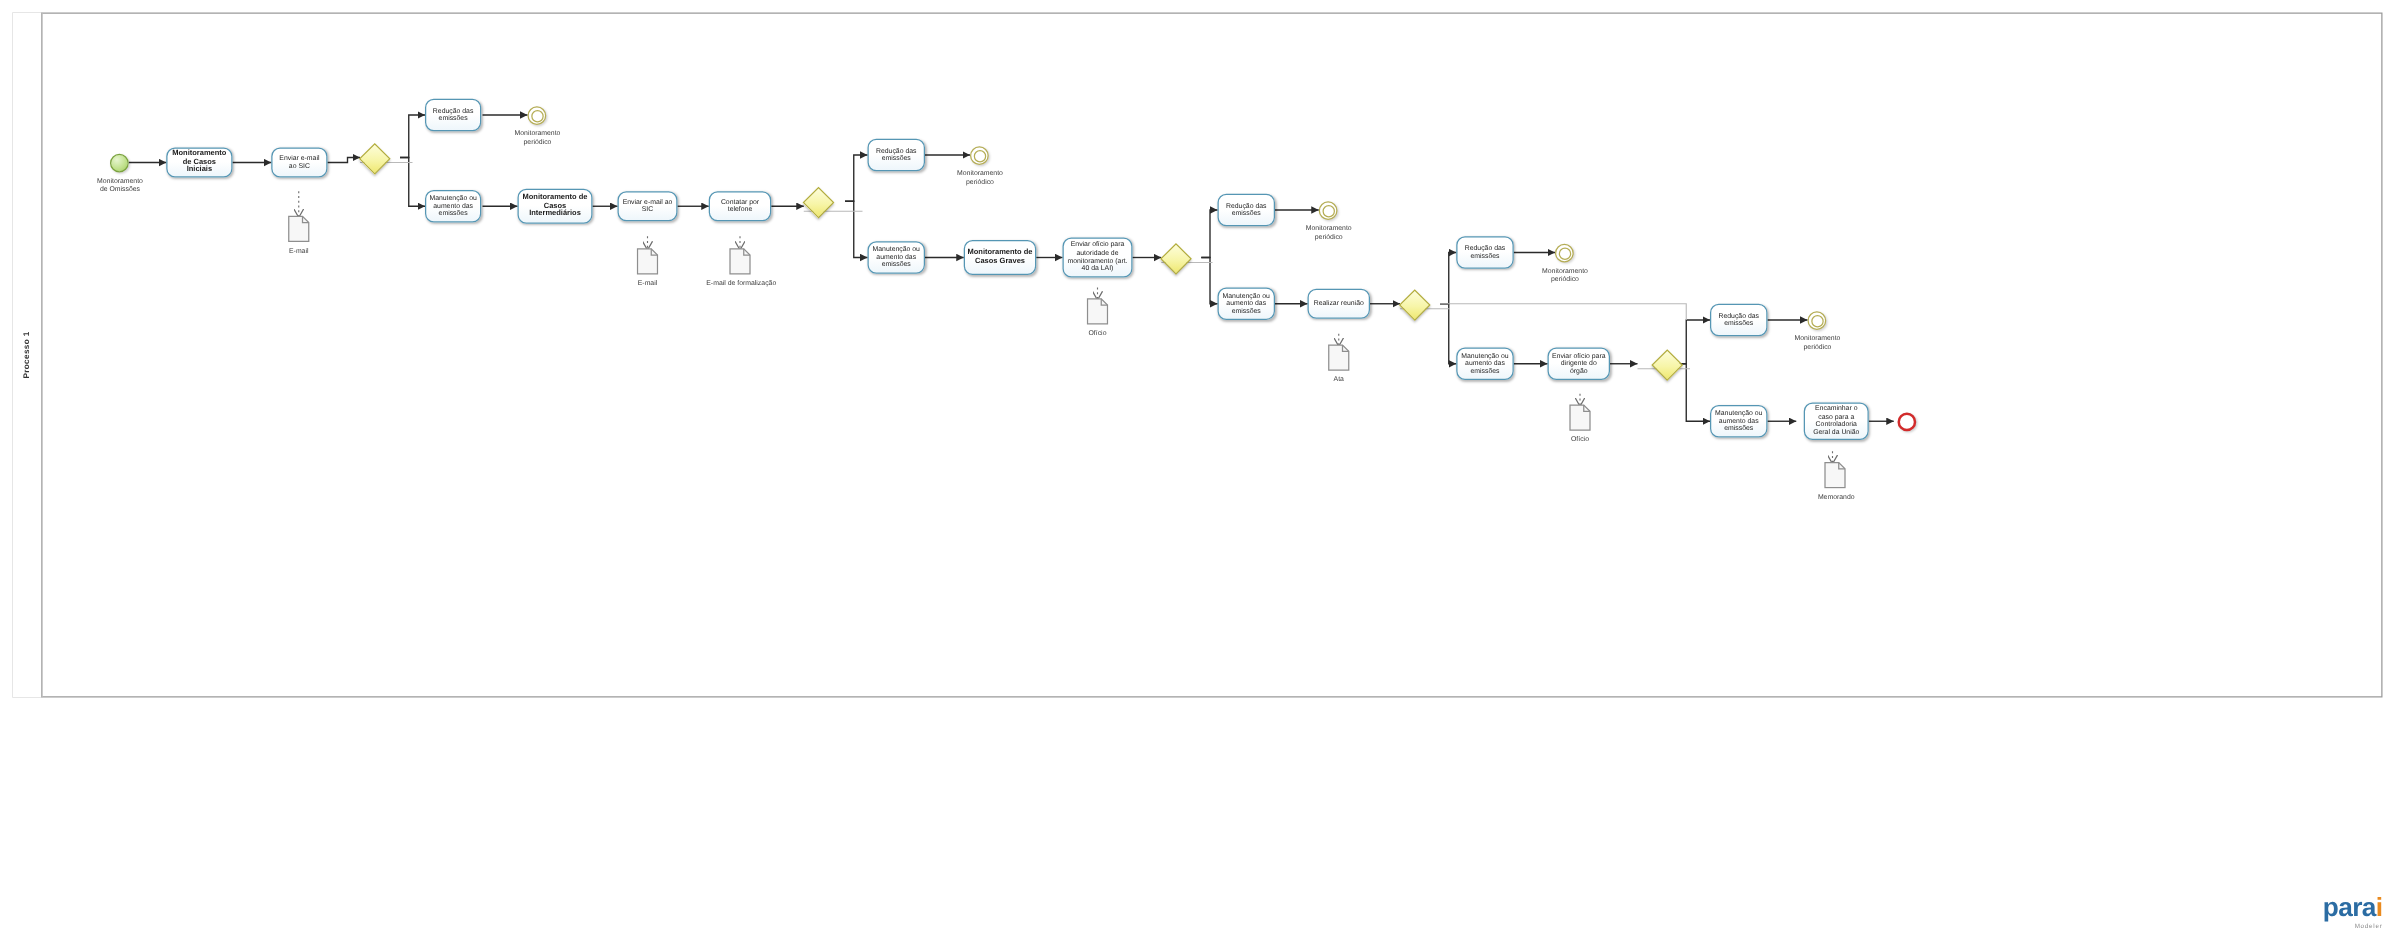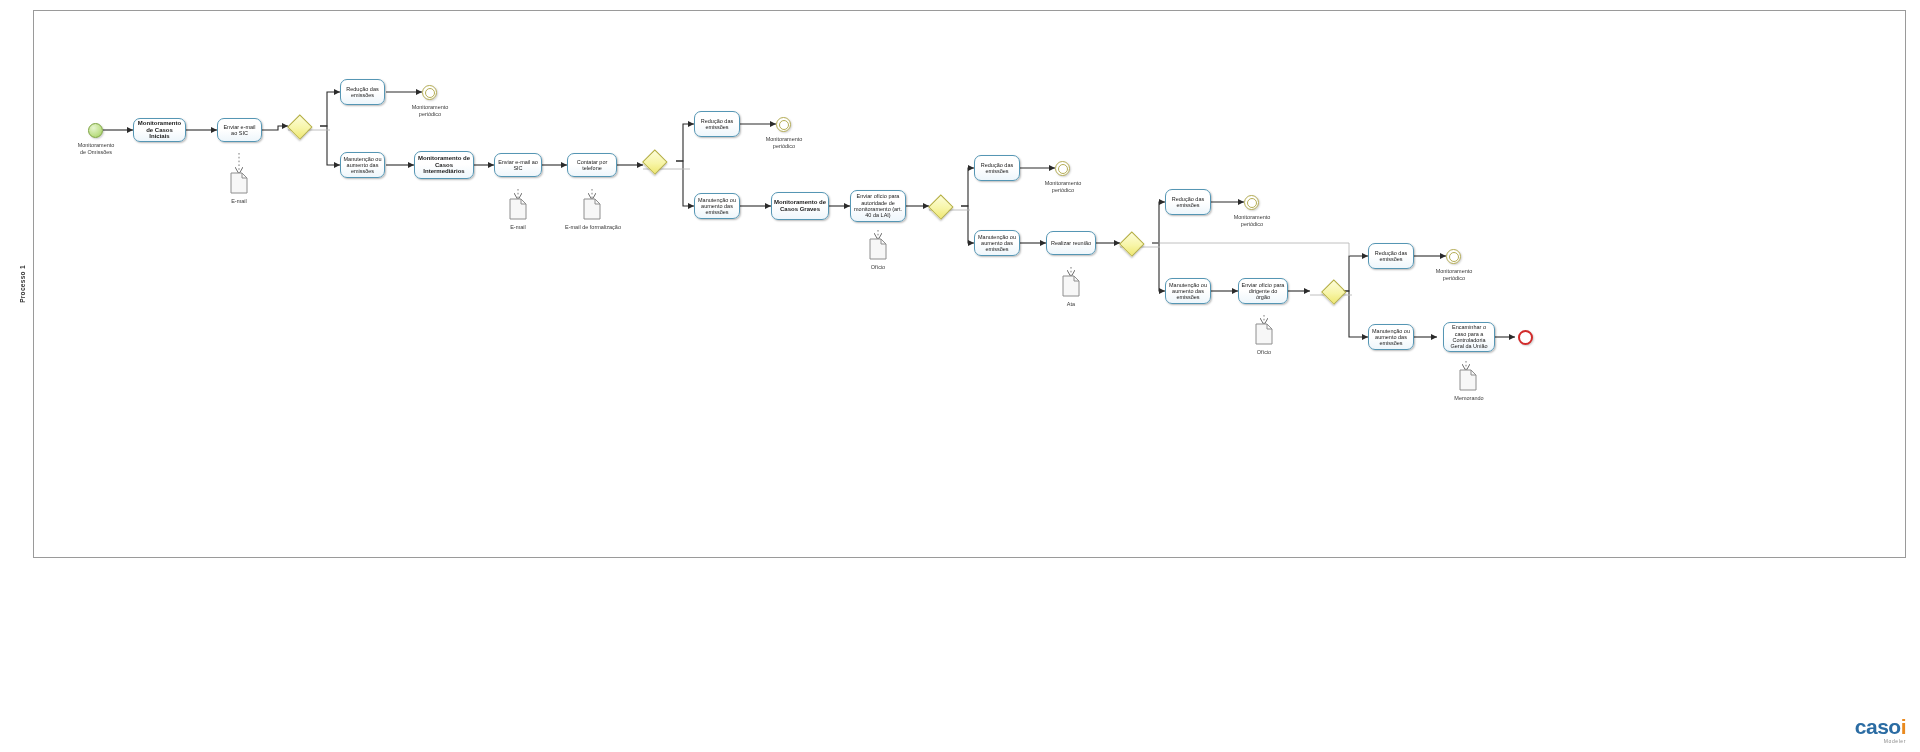--- a/index.html
+++ b/index.html
@@ -341,17 +341,17 @@
     <svg width="18" height="22" viewBox="0 0 18 22">
         <path d="M1,1 H12 L17,6 V21 H1 Z" fill="#f7f7f7" stroke="#8e8e8e" stroke-width="1"></path>
         <path d="M12,1 V6 H17" fill="none" stroke="#8e8e8e" stroke-width="1"></path>
       </svg>
   </div>
   <div class="lbl" style="left:1438px;top:395px;width:62px;">Memorando</div>
 
   <div class="node end" style="left:1518px;top:330px;"></div>
 
   <div class="wm">
-    <div class="b"><span>caso</span><em>i</em></div>
+    <div class="b"><span>para</span><em>i</em></div>
     <div class="s">Modeler</div>
   </div>
 
 </div>
 
 </body></html>

